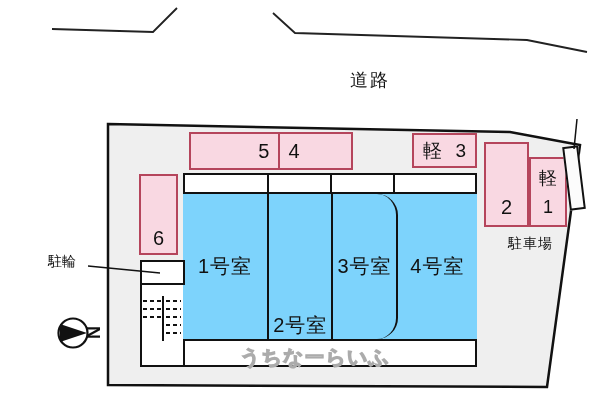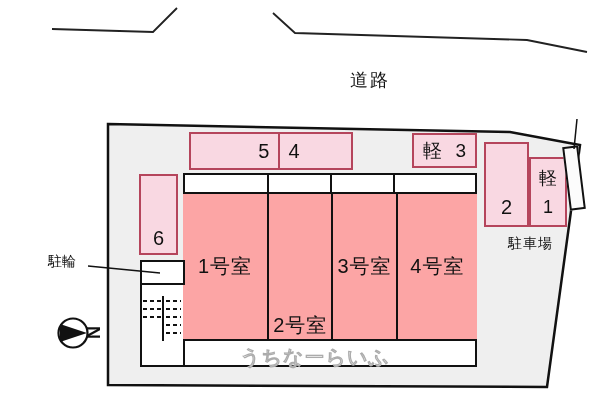--- a/index.html
+++ b/index.html
@@ -8,21 +8,21 @@
     font-family:"Liberation Sans","DejaVu Sans",sans-serif;color:#111;
     overflow:hidden;
   }
   svg.layer{position:absolute;left:0;top:0;pointer-events:none;}
   #svg-base{z-index:0;}
   #svg-top{z-index:6;}
   .abs{position:absolute;box-sizing:border-box;}
   
   .building-main{left:183px;top:173px;width:294px;height:194px;border:2px solid #111;background:#ffffff;z-index:1;}
   .corridor-div{width:2px;background:#111;top:173px;height:20px;z-index:2;}
-  .rooms-strip{left:183px;top:192px;width:294px;height:149px;border-top:2px solid #111;border-bottom:2px solid #111;background:#fca5a5;display:flex;z-index:2;}
+  .rooms-strip{left:183px;top:192px;width:294px;height:149px;border-top:2px solid #111;border-bottom:2px solid #111;background:#7dd3fc;display:flex;z-index:2;}
   .room{display:flex;align-items:center;justify-content:center;font-size:20px;letter-spacing:1px;}
   .room.divided{border-right:2px solid #111;}
   .stair-column{left:140px;top:283px;width:45px;height:84px;border:2px solid #111;background:#fff;z-index:1;}
   .bicycle-box{left:140px;top:260px;width:45px;height:25px;border:2px solid #111;background:#fff;z-index:2;}
   
   .pink{background:#f9d8e2;border:2px solid #b5455c;z-index:3;font-size:20px;}
   .box-54{left:189px;top:132px;width:164px;height:38px;display:flex;}
   .box-54 .cell{display:flex;align-items:center;}
   .cell-5{flex:0 0 49%;border-right:2px solid #b5455c;justify-content:flex-end;padding-right:9px;}
   .cell-4{flex:1;justify-content:flex-start;padding-left:8px;}
@@ -31,21 +31,21 @@
   .box-kei1{left:529px;top:157px;width:38px;height:70px;display:flex;flex-direction:column;align-items:center;justify-content:space-evenly;font-size:18px;}
   .box-6{left:139px;top:174px;width:39px;height:81px;display:flex;align-items:flex-end;justify-content:center;padding-bottom:3px;}
   .garbage-box{left:566px;top:146px;width:16px;height:64px;border:2px solid #111;background:#fcfcfc;transform:rotate(-7deg);z-index:3;}
   
   .lbl{position:absolute;z-index:5;color:#111;white-space:nowrap;}
   .road-label{left:330px;top:68px;width:80px;text-align:center;font-size:18px;letter-spacing:2px;}
   .garbage-label{left:511px;top:98px;font-size:17px;}
   .parkinglot-label{left:508px;top:235px;font-size:14px;letter-spacing:1px;}
   .bicycle-label{left:14px;top:252px;width:96px;text-align:center;font-size:14px;line-height:19px;}
   .compass-letter{left:86px;top:322px;font-size:18px;font-weight:bold;transform:rotate(90deg);}
-  .watermark{left:240px;top:344px;font-size:20px;font-weight:normal;letter-spacing:1px;
+  .watermark{left:240px;top:344px;font-size:20px;font-weight:bold;letter-spacing:1px;
     color:rgba(255,255,255,0.92);-webkit-text-stroke:1.2px #ababab;
     text-shadow:0 0 1px #bbb;z-index:4;}
 </style>
 </head>
 <body>
 
 <div id="canvas">
 
   <svg id="svg-base" class="layer" width="600" height="400">
     <polygon points="108,124 510,132 580,145 547,387 108,385" fill="#efefef" stroke="#111" stroke-width="2.5"></polygon>
@@ -58,21 +58,21 @@
   <div class="abs corridor-div" style="left:330px;"></div>
   <div class="abs corridor-div" style="left:393px;"></div>
 
   <div class="abs rooms-strip">
     <div class="room divided" style="flex:0 0 28.6%;">
       <span>1号室</span>
     </div>
     <div class="room divided" style="flex:0 0 21.2%;align-items:flex-end;">
       <span>2号室</span>
     </div>
-    <div class="room divided" style="flex:0 0 21.2%;">
+    <div class="room divided" style="flex:0 0 21.2%;border-radius:21px;">
       <span>3号室</span>
     </div>
     <div class="room" style="flex:1;text-align:center;">
       <span>4号室</span>
     </div>
   </div>
 
   <div class="abs stair-column"></div>
   <div class="abs bicycle-box"></div>
 

